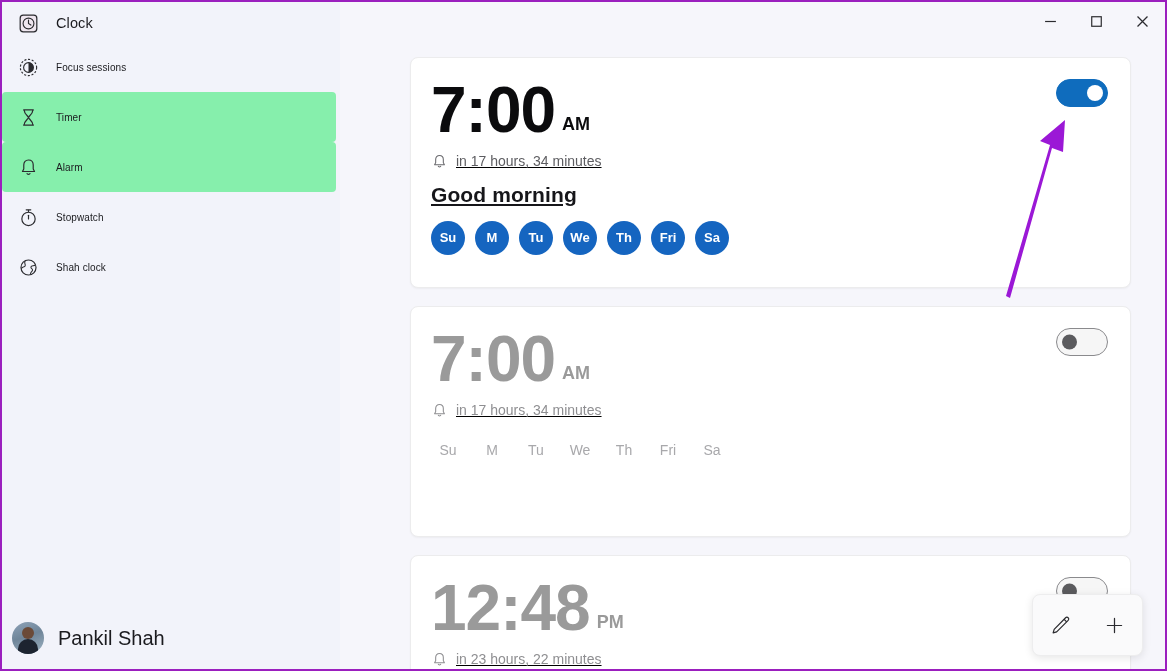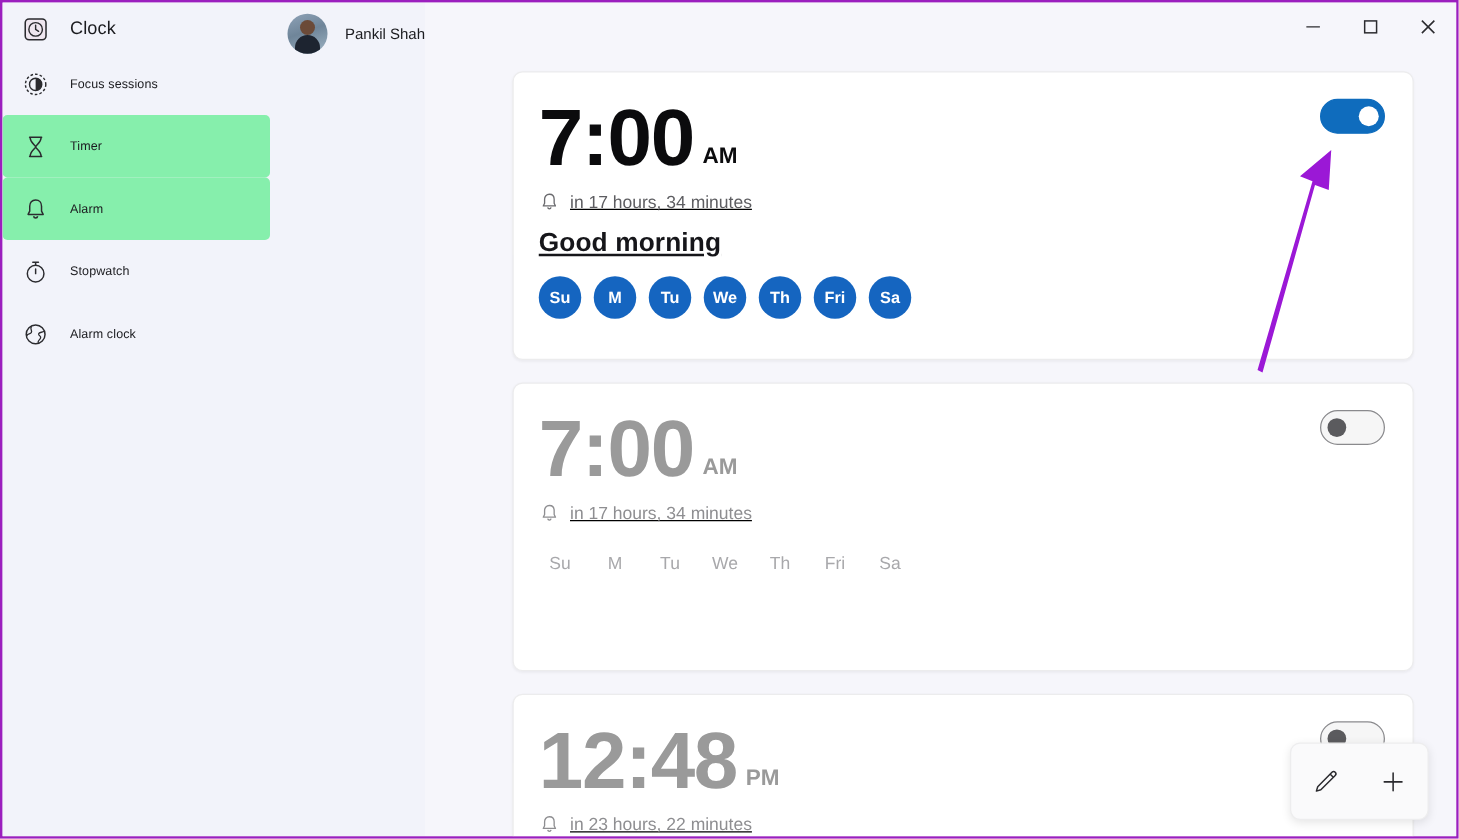--- a/index.html
+++ b/index.html
@@ -17,21 +17,21 @@
     border: 2px solid #9b1fbe;
     overflow: hidden;
   }
 
   
   .sidebar {
     width: 338px;
     flex: 0 0 338px;
     background: #f2f3fa;
     display: flex;
-    flex-direction: row;
+    flex-direction: column;
     position: relative;
     z-index: 5;
   }
   .nav-list {
     padding-top: 2px;
     flex: 1 1 auto;
   }
   .nav-item {
     display: flex;
     align-items: center;
@@ -86,21 +86,21 @@
   }
   .avatar .head {
     position: absolute;
     left: 50%; top: 16%;
     transform: translateX(-50%);
     width: 12px; height: 12px;
     border-radius: 50%;
     background: #6b4a38;
   }
   .profile-name {
-    font-size: 12px;
+    font-size: 20px;
     color: #1b1b1f;
     margin-left: 14px;
   }
 
   
   .content {
     flex: 1 1 auto;
     position: relative;
     background: #f6f6fb;
     display: flex;
@@ -334,21 +334,21 @@
       </div>
 
       <div class="nav-item">
         <span class="nav-icon">
           <svg width="21" height="21" viewBox="0 0 24 24">
             <circle cx="12" cy="12" r="8.6" fill="none" stroke="#2b2b2f" stroke-width="1.35"></circle>
             <path d="M8.2 4.6 C6.4 7.4 9.2 8.3 8.1 10.3 C7.2 12 4.2 11 4.0 13.4" fill="none" stroke="#2b2b2f" stroke-width="1.2"></path>
             <path d="M14.4 19.9 C13.6 17.4 16.2 17.2 16.6 15.0 C17 13.2 14.2 13.4 14.8 11.4 C15.3 9.7 18.6 10.4 19.6 9.0" fill="none" stroke="#2b2b2f" stroke-width="1.2"></path>
           </svg>
         </span>
-        <span class="nav-label">Alarm clock</span>
+        <span class="nav-label">Shah clock</span>
       </div>
 
     </div>
 
     <div class="profile">
       <span class="avatar">
         <span class="head"></span>
         <span class="face"></span>
       </span>
       <span class="profile-name">Pankil Shah</span>

